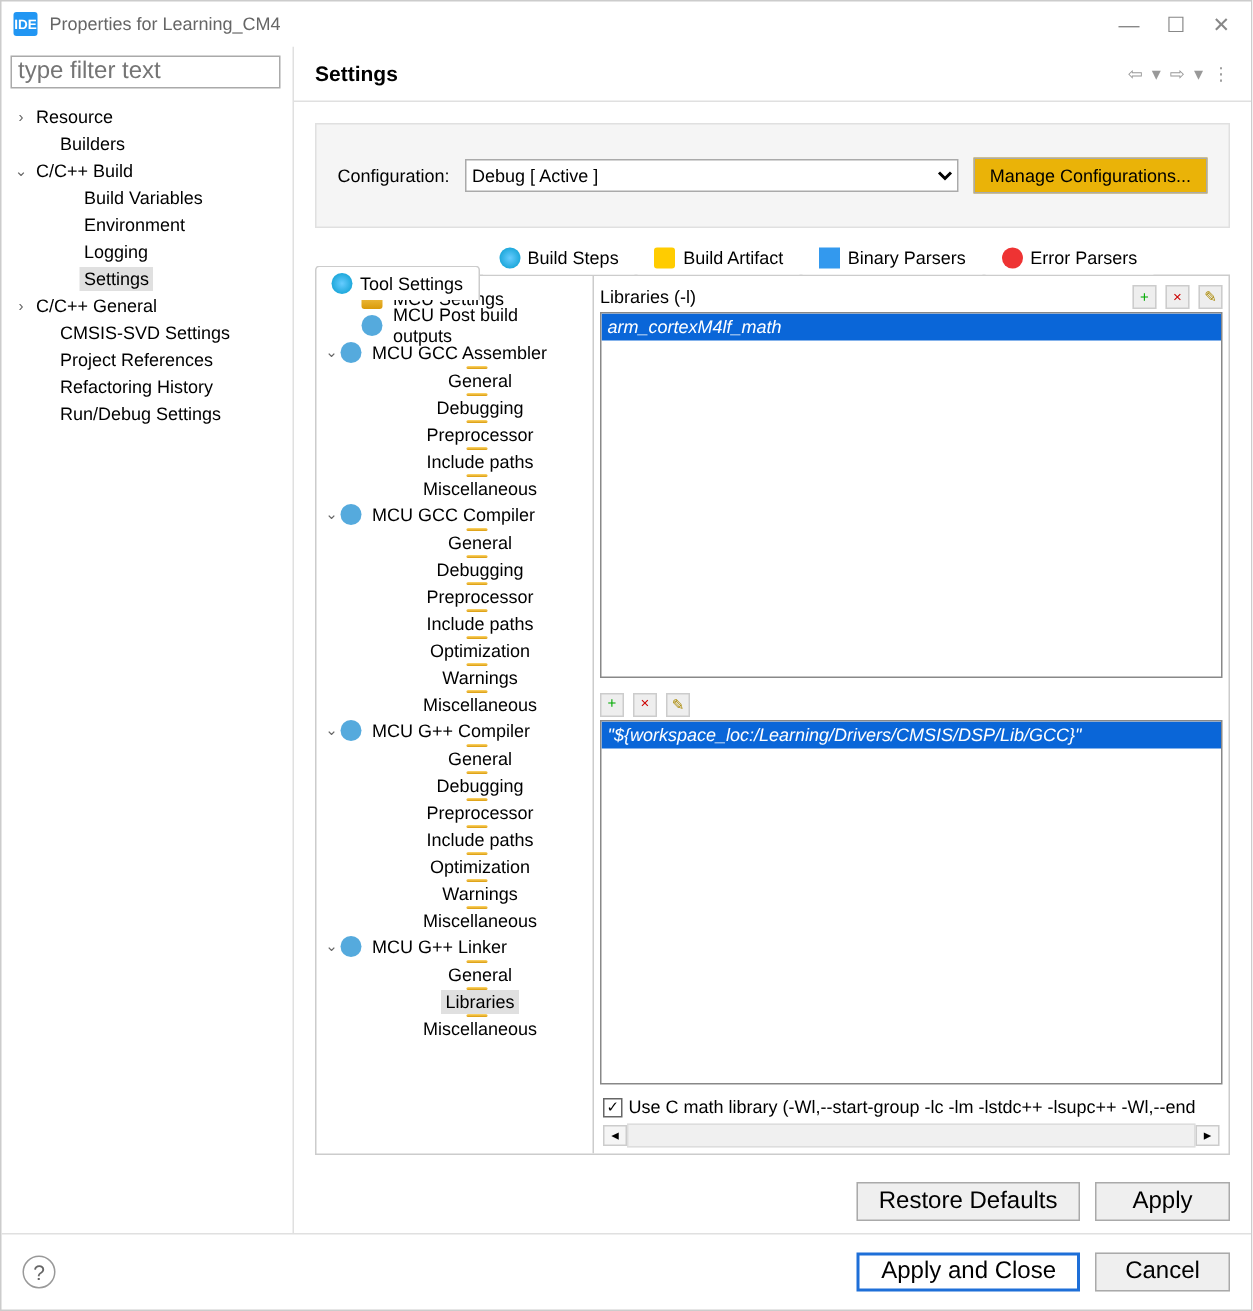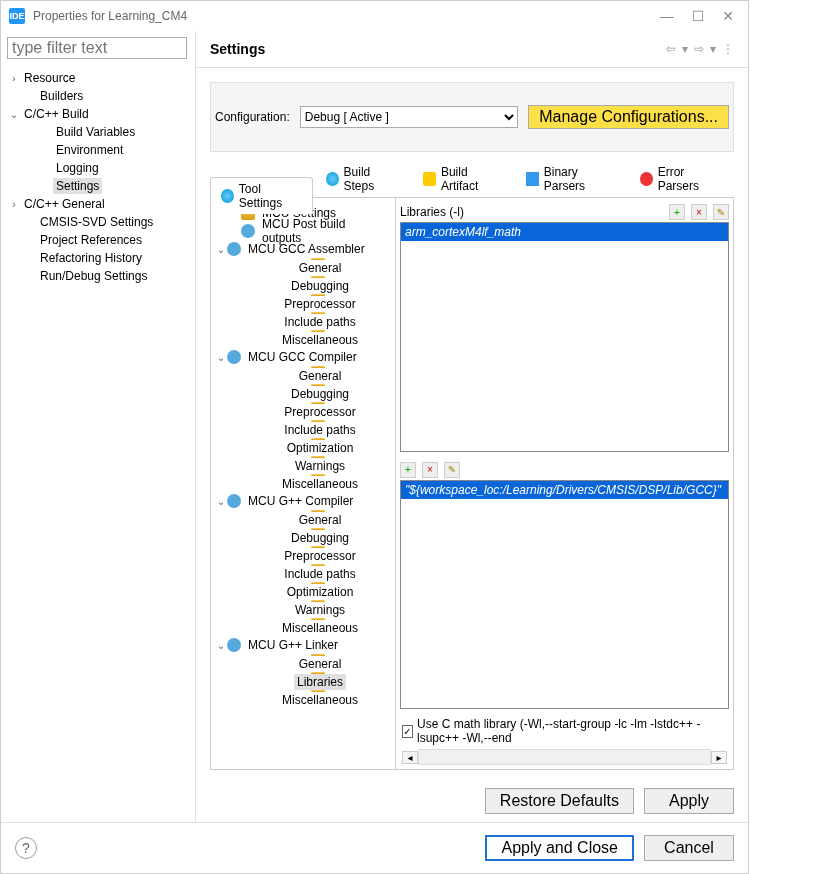--- a/index.html
+++ b/index.html
@@ -1,40 +1,40 @@
 <!DOCTYPE html>
 <html><head>
 <meta charset="utf-8">
 <style>
   * { box-sizing: border-box; }
   html, body { margin: 0; padding: 0; font-family: "Segoe UI", Tahoma, sans-serif; font-size: 12px; color: #000; background: #fff; }
-  .window { width: 749px; height: 874px; border: 1px solid #ccc; display: flex; flex-direction: column; background: #fff; }
+  .window { width: 835px; height: 874px; border: 1px solid #ccc; display: flex; flex-direction: column; background: #fff; }
   .titlebar { height: 30px; display: flex; align-items: center; padding: 0 8px; color: #666; }
   .titlebar .logo { width: 16px; height: 16px; background: #2196f3; color: #fff; font-size: 9px; font-weight: bold; display: flex; align-items: center; justify-content: center; border-radius: 2px; margin-right: 8px; }
   .titlebar .title { flex: 1; }
   .titlebar .winbtns { display: flex; gap: 18px; font-size: 14px; color: #888; margin-right:6px;}
   .body { flex: 1; display: flex; overflow: hidden; }
   .leftpane { width: 195px; display: flex; flex-direction: column; border-right: 1px solid #e0e0e0; }
   .filter { margin: 6px; }
   .filter input { width: 180px; height: 22px; border: 1px solid #aaa; padding: 2px 4px; font-size: 16px; font-family: inherit; color: #555; }
   .tree { padding: 4px 6px; flex: 1; overflow: auto; }
   .tree-item { display: flex; align-items: center; height: 18px; cursor: default; }
   .tree-item .arrow { width: 14px; text-align: center; color: #666; font-size: 10px;}
   .tree-item .label { padding: 1px 3px; }
   .tree-item.selected .label { background: #e0e0e0; }
   .indent1 { padding-left: 16px; }
   .indent2 { padding-left: 32px; }
   .main { flex: 1; display: flex; flex-direction: column; }
   .main-header { display: flex; align-items: center; padding: 10px 14px; border-bottom: 1px solid #e0e0e0; }
   .main-header h2 { margin: 0; font-size: 14px; font-weight: 600; flex:1; }
   .navicons { display:flex; gap:6px; align-items:center; color:#999; }
   .navicons span { font-size:12px; }
-  .config-row { background: #f5f5f5; padding: 22px 4px; border: 1px solid #e0e0e0; margin:14px; margin-bottom:0; display:flex; align-items:center; gap:10px;justify-content:space-between;}
+  .config-row { background: #f5f5f5; padding: 22px 14px; border: 1px solid #e0e0e0; margin:14px; margin-bottom:0; display:flex; align-items:center; gap:10px;justify-content:space-between;}
   .config-row select { flex:1; height:22px; border:1px solid #aaa; background:#fff; font-family:inherit; font-size:12px;}
-  .config-row button { height:24px; border:1px solid #aaa; background:#fde047; padding:0 10px; font-family:inherit; font-size:16px;}
+  .config-row button { height:24px; border:1px solid #aaa; background:#eab308; padding:0 10px; font-family:inherit; font-size:12px;}
   .tabs { display: flex; margin: 8px 14px 0 14px; border-bottom: 1px solid #ccc; gap:2px;}
   .tab { display:flex; align-items:center; gap:5px; padding: 4px 10px; border: 1px solid transparent; border-bottom: none; cursor:default; background:#fff;}
   .tab.active { border-color: #ccc; border-top-left-radius:3px; border-top-right-radius:3px; position:relative; top:17px; background:#fff;}
   .tab-icon { width:14px; height:14px; display:inline-block; background:#ccc; }
   .ti-blue { background: radial-gradient(circle,#6cf,#09c); border-radius:50%;}
   .ti-yell { background:#fc0; border-radius:2px;}
   .ti-red { background:#e33; border-radius:50%;}
   .ti-bin { background:#39e; }
   .tabbody { flex:1; margin: 0 14px 10px 14px; border:1px solid #ccc; border-top:none; display:flex; overflow:hidden;}
   .settingstree { width:185px; border-right:1px solid #ccc; overflow:auto; padding:6px 4px;}

